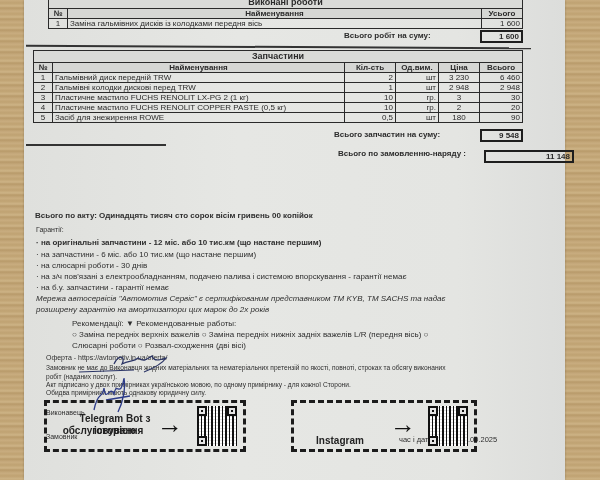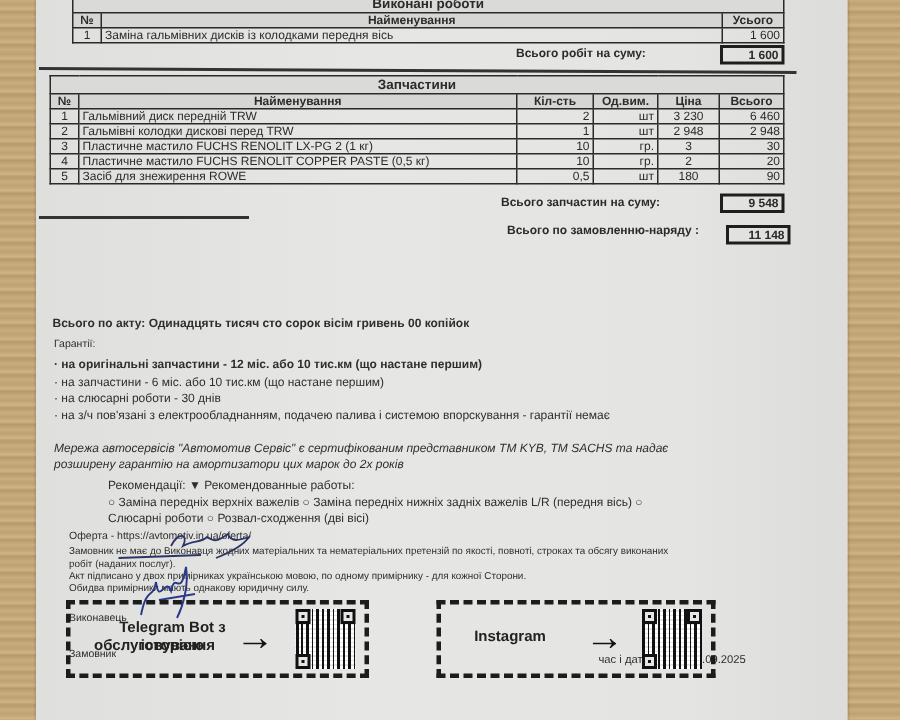--- a/index.html
+++ b/index.html
@@ -122,29 +122,30 @@
       <td class="r">90</td>
     </tr>
   </tbody>
     </table>
   <div class="total-line" style="left:310px; top:130px;">Всього запчастин на суму:</div>
   <div class="total-box" style="left:456px; top:129px; width:37px;">9 548</div>
 
   <div class="divider" style="left:2px; top:144px; width:140px;"></div>
 
   <div class="total-line" style="left:314px; top:149px;">Всього по замовленню-наряду :</div>
-  <div class="total-box" style="left:460px; top:150px; width:37px;">11 148</div>
+  <div class="total-box" style="left:460px; top:150px; width:37px;padding-left:47px;">11 148</div>
 
   <div class="txt bold" style="left:11px; top:165px;">Всього по акту: Одинадцять тисяч сто сорок вісім гривень 00 копійок</div>
 
   <div class="txt" style="left:12px; top:180px; font-size:7px;">Гарантії:</div>
   <div class="txt bold" style="left:12px; top:192px;">· на оригінальні запчастини - 12 міс. або 10 тис.км (що настане першим)</div>
   <div class="txt" style="left:12px; top:204px;">· на запчастини - 6 міс. або 10 тис.км (що настане першим)</div>
   <div class="txt" style="left:12px; top:215px;">· на слюсарні роботи - 30 днів</div>
   <div class="txt" style="left:12px; top:226px;">· на з/ч пов'язані з електрообладнанням, подачею палива і системою впорскування - гарантії немає</div>
+  <div class="txt" style="left:12px; top:237px;">· на б.у. запчастини - гарантії немає</div>
   <div class="txt ital" style="left:12px; top:248px;">Мережа автосервісів "Автомотив Сервіс" є сертифікованим представником ТМ KYB, ТМ SACHS та надає</div>
   <div class="txt ital" style="left:12px; top:259px;">розширену гарантію на амортизатори цих марок до 2х років</div>
 
   <div class="txt" style="left:48px; top:273px;">Рекомендації: ▼ Рекомендованные работы:</div>
   <div class="txt" style="left:48px; top:284px;">○ Заміна передніх верхніх важелів ○ Заміна передніх нижніх задніх важелів L/R (передня вісь) ○</div>
   <div class="txt" style="left:48px; top:295px;text-align:center;">Слюсарні роботи ○ Розвал-сходження (дві вісі)</div>
 
   <div class="txt" style="left:22px; top:308px; font-size:7px;">Оферта - https://avtomotiv.in.ua/oferta/</div>
   <div class="txt" style="left:22px; top:318px; font-size:6.6px;">Замовник не має до Виконавця жодних матеріальних та нематеріальних претензій по якості, повноті, строках та обсягу виконаних</div>
   <div class="txt" style="left:22px; top:327px; font-size:6.6px;">робіт (наданих послуг).</div>
@@ -166,21 +167,21 @@
     <div class="promo-label" style="left:0px; top:22px; width:112px;">обслуговування</div>
     <div class="arrow" style="left:110px; top:8px;">→</div>
     <div class="qr" style="left:150px; top:3px;">
       <div class="f" style="left:0; top:0;"></div>
       <div class="f" style="right:0; top:0;"></div>
       <div class="f" style="left:0; bottom:0;"></div>
     </div>
   </div>
 
   <div class="promo" style="left:267px; top:400px; width:180px;">
-    <div class="promo-label" style="left:16px; top:16px; width:60px;">Instagram</div>
+    <div class="promo-label" style="left:16px; top:32px; width:60px;">Instagram</div>
     <div class="arrow" style="left:96px; top:8px;">→</div>
     <div class="qr" style="left:134px; top:3px;">
       <div class="f" style="left:0; top:0;"></div>
       <div class="f" style="right:0; top:0;"></div>
       <div class="f" style="left:0; bottom:0;"></div>
     </div>
   </div>
 </div>
 
 </body></html>

